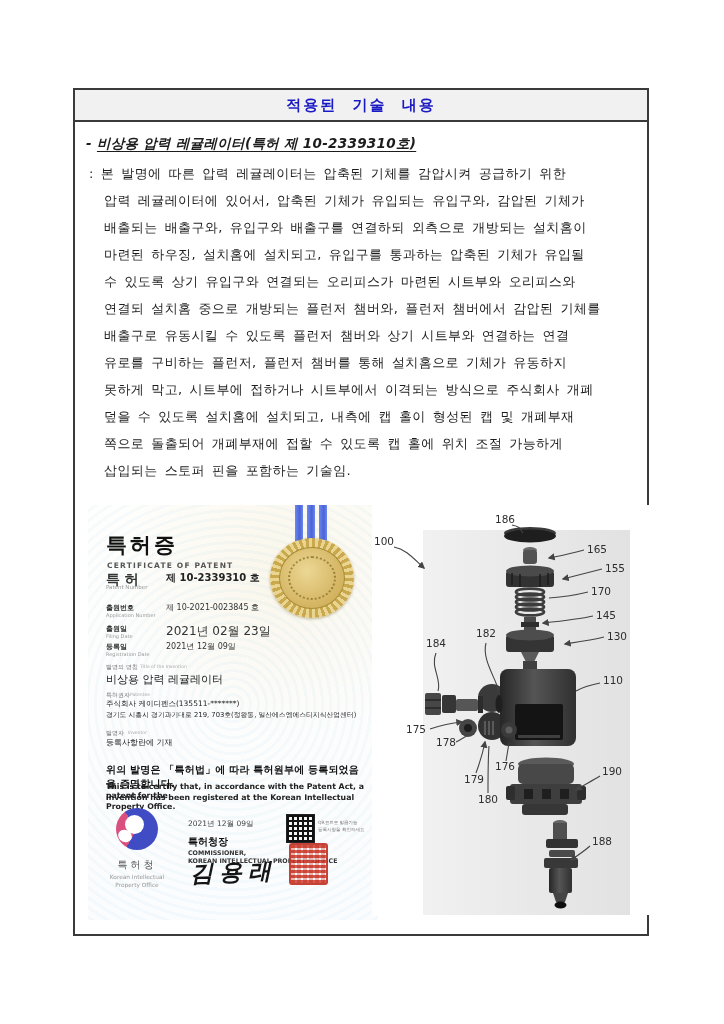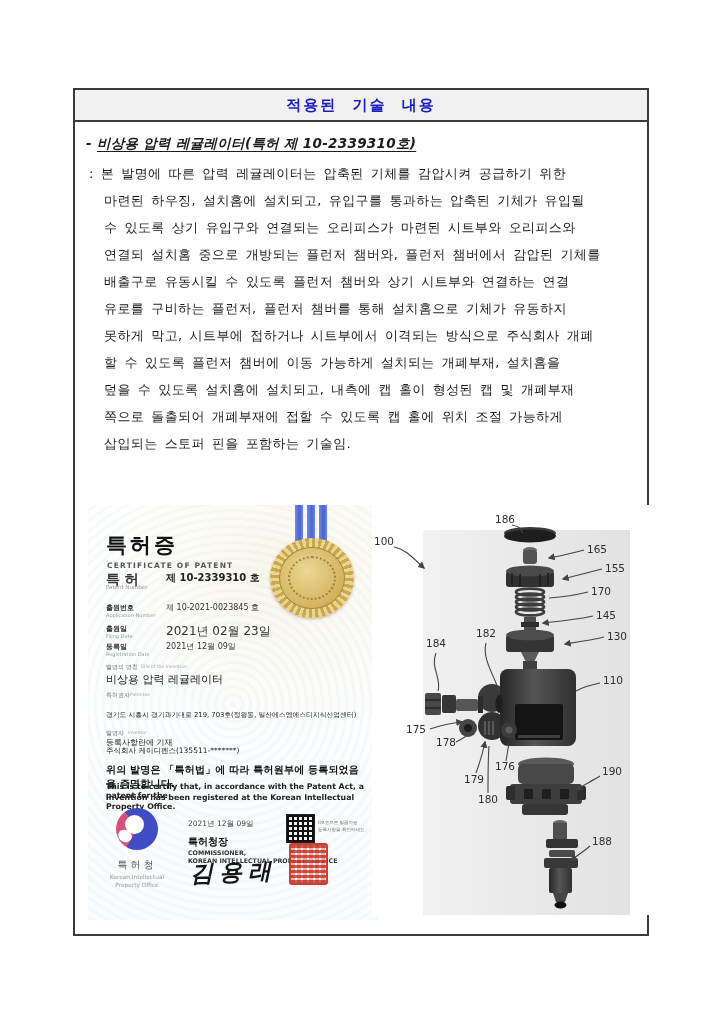--- a/index.html
+++ b/index.html
@@ -42,21 +42,21 @@
   .f-pat-v{left:78px;top:66px;font-size:10px;font-weight:bold;color:#222;}
   .f-app-l{left:18px;top:98px;font-size:7px;}   .f-app-s{left:18px;top:107px;font-size:5px;}
   .f-app-v{left:78px;top:97px;font-size:8px;color:#333;}
   .f-fil-l{left:18px;top:119px;font-size:7px;}  .f-fil-s{left:18px;top:128px;font-size:5px;}
   .f-fil-v{left:78px;top:118px;font-size:12px;color:#333;}
   .f-reg-l{left:18px;top:137px;font-size:7px;}  .f-reg-s{left:18px;top:146px;font-size:5px;}
   .f-reg-v{left:78px;top:136px;font-size:8px;color:#333;}
   .f-inv-l{left:18px;top:158px;font-size:6px;color:#777;} .f-inv-s{left:52px;top:159px;font-size:4.5px;color:#aaa;}
   .f-inv-v{left:18px;top:167px;font-size:11px;color:#222;}
   .f-pte-l{left:18px;top:186px;font-size:6px;color:#777;} .f-pte-s{left:42px;top:187px;font-size:4.5px;color:#aaa;}
-  .f-pte-1{left:18px;top:194px;font-size:7.5px;color:#222;margin-top:47px;}
+  .f-pte-1{left:18px;top:194px;font-size:7.5px;color:#222;}
   .f-pte-2{left:18px;top:205px;font-size:6.8px;color:#222;white-space:nowrap;}
   .f-ivt-l{left:18px;top:224px;font-size:6px;color:#777;} .f-ivt-s{left:40px;top:225px;font-size:4.5px;color:#aaa;}
   .f-ivt-v{left:18px;top:232px;font-size:8px;color:#222;}
   .stmt-ko{left:18px;top:258px;width:258px;font-size:10px;font-weight:bold;color:#111;letter-spacing:0.2px;}
   .stmt-e1{left:18px;top:277px;font-size:7.8px;font-weight:bold;color:#222;}
   .stmt-e2{left:18px;top:288px;font-size:7.8px;font-weight:bold;color:#222;}
   .kipo{left:14px;top:303px;width:70px;height:90px;text-align:center;}
   .kipo-mark{left:14px;top:0;width:42px;height:42px;border-radius:50%;
      background:conic-gradient(from 210deg,#d94f7e 0 115deg,#3f4cc4 115deg 360deg);}
   .kipo-mark:before{content:"";position:absolute;left:9px;top:7px;width:19px;height:19px;border-radius:50%;background:#fff;}
@@ -89,27 +89,28 @@
 
 <div class="page">
   <div class="frame">
     <div class="hdr">
       <span class="hdr-title">적용된 기술 내용</span>
     </div>
     <div class="content">
       <div class="sec-title"><span>-</span> <span class="ul">비상용 압력 레귤레이터(특허 제 10-2339310호)</span></div>
       <div class="para">
         <div class="pl first">: 본 발명에 따른 압력 레귤레이터는 압축된 기체를 감압시켜 공급하기 위한</div>
+        <div class="pl">압력 레귤레이터에 있어서, 압축된 기체가 유입되는 유입구와, 감압된 기체가</div>
+        <div class="pl">배출되는 배출구와, 유입구와 배출구를 연결하되 외측으로 개방되는 설치홈이</div>
         <div class="pl">마련된 하우징, 설치홈에 설치되고, 유입구를 통과하는 압축된 기체가 유입될</div>
         <div class="pl">수 있도록 상기 유입구와 연결되는 오리피스가 마련된 시트부와 오리피스와</div>
         <div class="pl">연결되 설치홈 중으로 개방되는 플런저 챔버와, 플런저 챔버에서 감압된 기체를</div>
         <div class="pl">배출구로 유동시킬 수 있도록 플런저 챔버와 상기 시트부와 연결하는 연결</div>
         <div class="pl">유로를 구비하는 플런저, 플런저 챔버를 통해 설치홈으로 기체가 유동하지</div>
         <div class="pl">못하게 막고, 시트부에 접하거나 시트부에서 이격되는 방식으로 주식회사 개폐</div>
-        <div class="pl">할 수 있도록 플런저 챔버에 이동 가능하게 설치되는 개폐부재, 설치홈을</div>
         <div class="pl">덮을 수 있도록 설치홈에 설치되고, 내측에 캡 홀이 형성된 캡 및 개폐부재</div>
         <div class="pl">쪽으로 돌출되어 개폐부재에 접할 수 있도록 캡 홀에 위치 조절 가능하게</div>
         <div class="pl">삽입되는 스토퍼 핀을 포함하는 기술임.</div>
       </div>
     </div>
   </div>
 
   <div class="cert">
     <div class="ribbon">
         <i></i>

